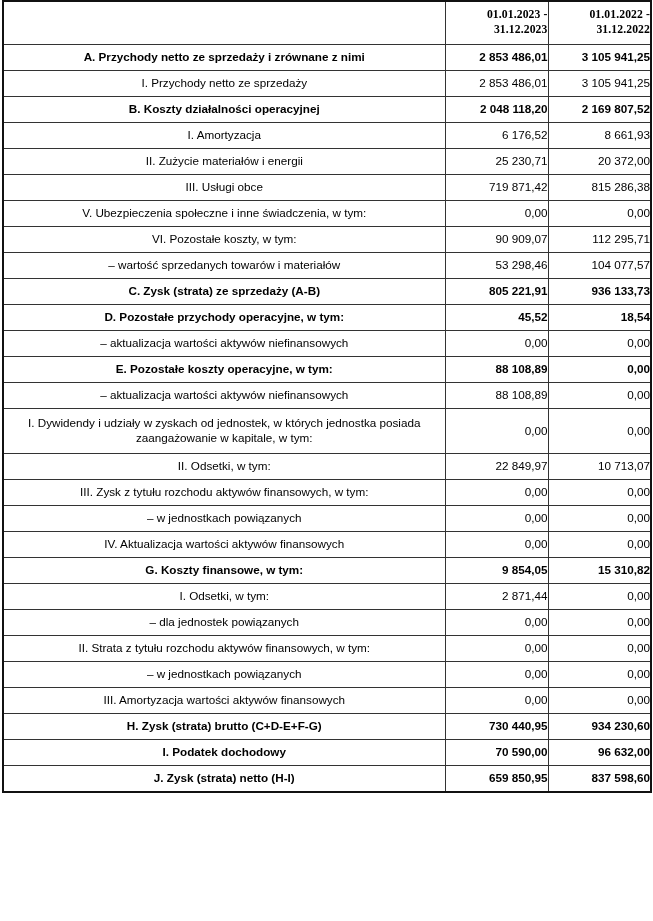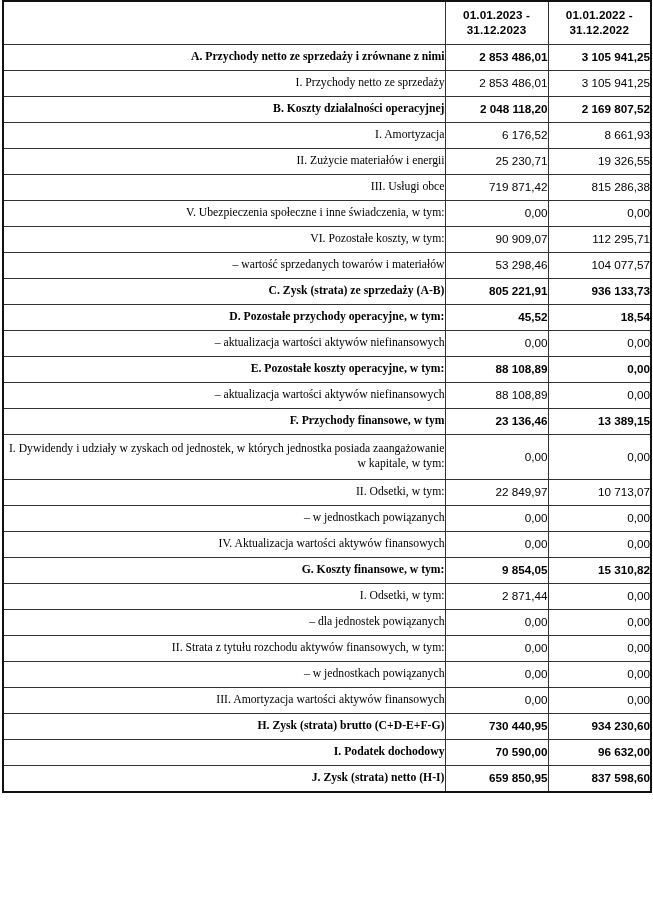--- a/index.html
+++ b/index.html
@@ -46,32 +46,33 @@
 
   .hdr-row th {
     height: 42px;
     border-bottom: 2px solid #111111;
     border-top: 2px solid #111111;
   }
   .hdr-blank {
     background: #ffffff;
   }
   .hdr-period {
+    text-align: right;
     font-weight: bold;
     padding: 2px 7px 3px 5px;
     white-space: pre-line;
     letter-spacing: 0.1px;
+    font-family: Liberation Serif, serif;
   }
 
   td.lbl {
-    text-align: right;
+    text-align: center;
     padding: 4px 6px 4px 7px;
     white-space: normal;
     word-break: normal;
-    font-family: Liberation Serif, serif;
   }
   td.num {
     text-align: right;
     padding: 4px 7px 4px 4px;
     white-space: nowrap;
     font-variant-numeric: tabular-nums;
   }
   tr.r-normal td { height: 25px; }
   tr.r-tall td   { height: 44px; }
 
@@ -120,21 +121,21 @@
           <td class="num">2 169 807,52</td>
         </tr>
         <tr class="r-normal">
           <td class="lbl">I. Amortyzacja</td>
           <td class="num">6 176,52</td>
           <td class="num">8 661,93</td>
         </tr>
         <tr class="r-normal">
           <td class="lbl">II. Zużycie materiałów i energii</td>
           <td class="num">25 230,71</td>
-          <td class="num">19 326,55</td>
+          <td class="num">20 372,00</td>
         </tr>
         <tr class="r-normal">
           <td class="lbl">III. Usługi obce</td>
           <td class="num">719 871,42</td>
           <td class="num">815 286,38</td>
         </tr>
         <tr class="r-normal">
           <td class="lbl">V. Ubezpieczenia społeczne i inne świadczenia, w tym:</td>
           <td class="num">0,00</td>
           <td class="num">0,00</td>
@@ -167,34 +168,34 @@
         <tr class="bold r-normal">
           <td class="lbl">E. Pozostałe koszty operacyjne, w tym:</td>
           <td class="num">88 108,89</td>
           <td class="num">0,00</td>
         </tr>
         <tr class="r-normal">
           <td class="lbl">– aktualizacja wartości aktywów niefinansowych</td>
           <td class="num">88 108,89</td>
           <td class="num">0,00</td>
         </tr>
-        <tr class="bold r-normal">
-          <td class="lbl">F. Przychody finansowe, w tym</td>
-          <td class="num">23 136,46</td>
-          <td class="num">13 389,15</td>
-        </tr>
         <tr class="r-tall">
           <td class="lbl">I.  Dywidendy i udziały w zyskach od jednostek, w których jednostka posiada zaangażowanie w kapitale, w tym:</td>
           <td class="num">0,00</td>
           <td class="num">0,00</td>
         </tr>
         <tr class="r-normal">
           <td class="lbl">II. Odsetki, w tym:</td>
           <td class="num">22 849,97</td>
           <td class="num">10 713,07</td>
+        </tr>
+        <tr class="r-normal">
+          <td class="lbl">III. Zysk z tytułu rozchodu aktywów finansowych, w tym:</td>
+          <td class="num">0,00</td>
+          <td class="num">0,00</td>
         </tr>
         <tr class="r-normal">
           <td class="lbl">– w jednostkach powiązanych</td>
           <td class="num">0,00</td>
           <td class="num">0,00</td>
         </tr>
         <tr class="r-normal">
           <td class="lbl">IV. Aktualizacja wartości aktywów finansowych</td>
           <td class="num">0,00</td>
           <td class="num">0,00</td>

